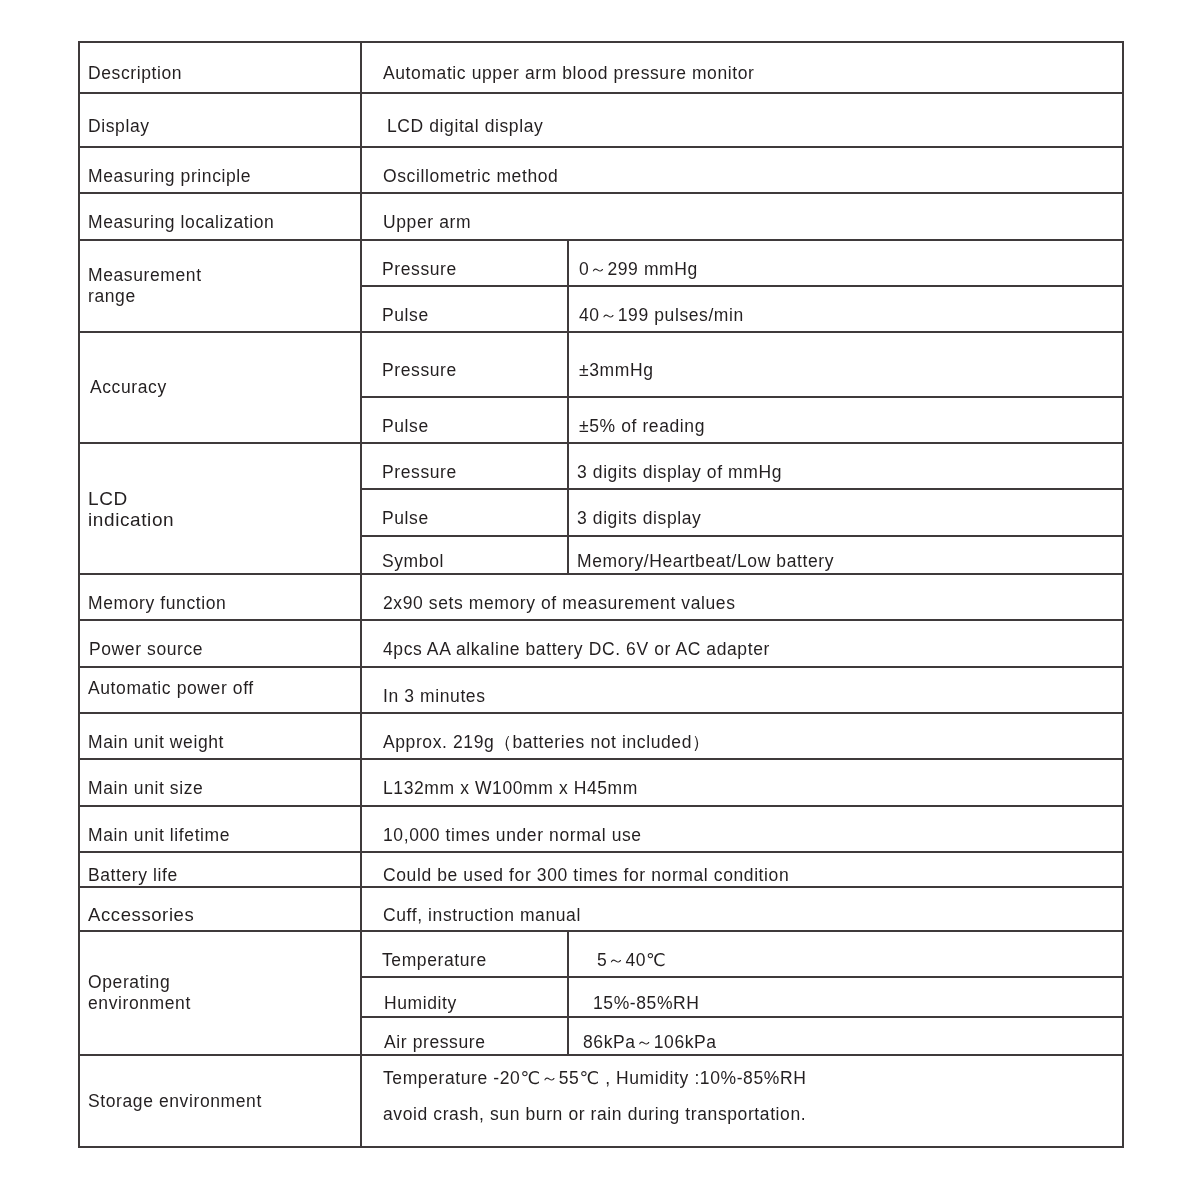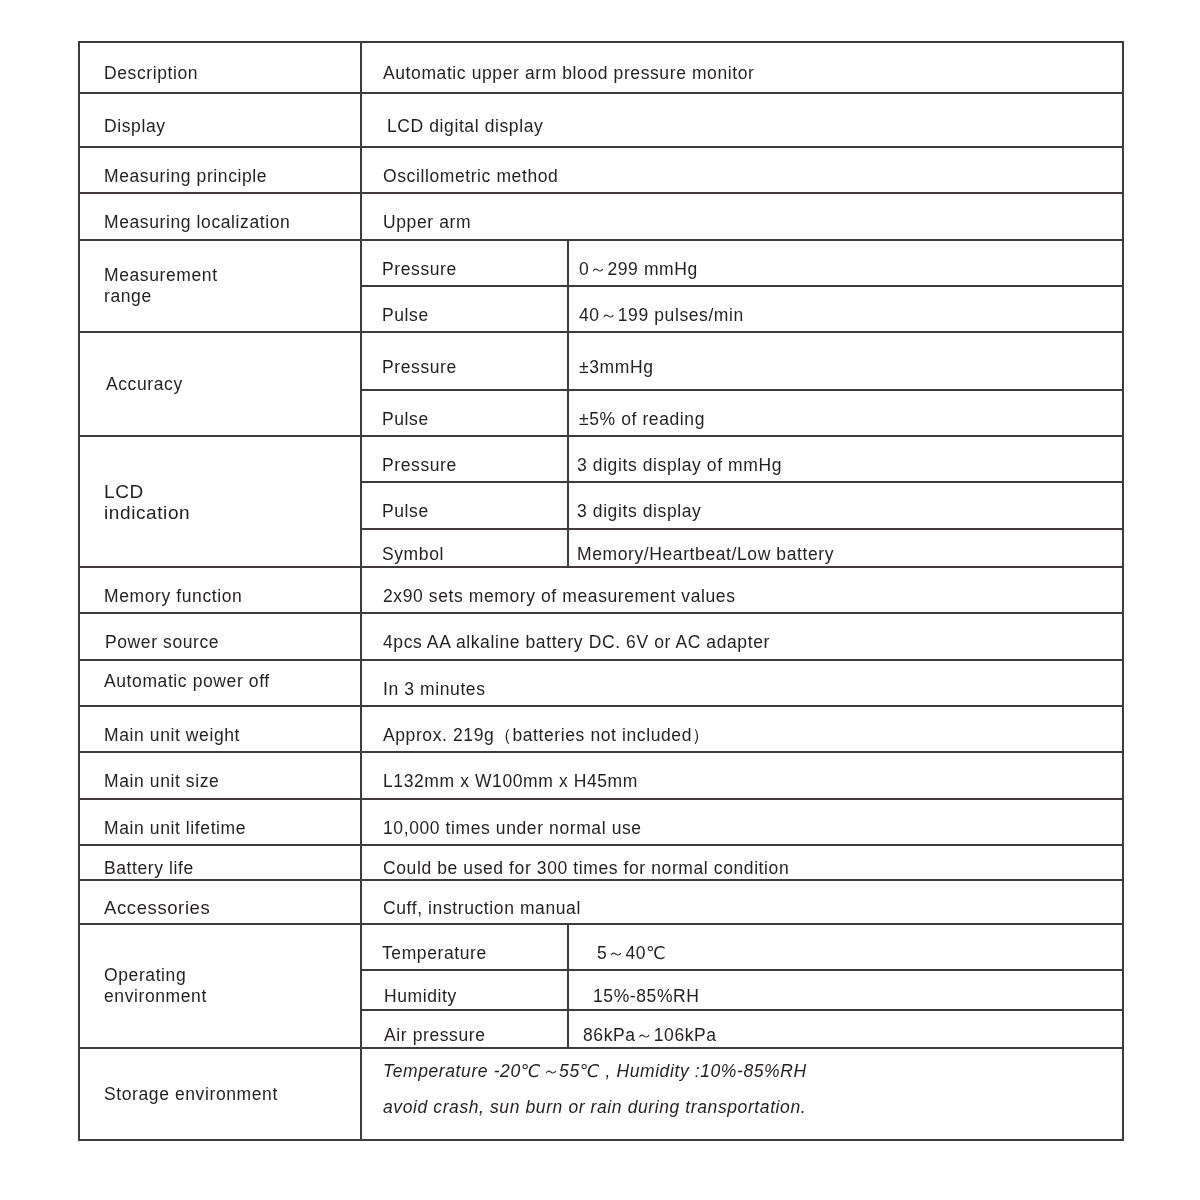--- a/index.html
+++ b/index.html
@@ -10,27 +10,27 @@
     border-collapse: collapse; table-layout: fixed;
   }
   .spec-table td {
     border: 2px solid #3f3a3b;
     font-size: 17.5px;
     letter-spacing: 0.6px;
     padding: 0 0 0 8px;
     vertical-align: middle;
     white-space: nowrap;
   }
-  .spec-table td.lbl { padding-left: 24px; }
+  .spec-table td.lbl { padding-left: 8px; }
   .spec-table td.val { padding-left: 21px; }
   .spec-table td.sub { padding-left: 20px; margin-top: 8px; }
   .spec-table td.subval { padding-left: 10px; }
   .spec-table td .txt { display: inline-block; padding-top: 12px; }
   .spec-table td .ml { display: block; line-height: 21px; }
-  .storage-lines .line { display: block; line-height: 36px; font-style: italic; }
+  .storage-lines .line { display: block; line-height: 36px; }
 </style>
 </head>
 <body>
 
 <table class="spec-table">
   <colgroup>
     <col style="width:282px">
     <col style="width:207px">
     <col style="width:555px">
   </colgroup>
@@ -58,21 +58,21 @@
         <span class="ml">range</span>
       </td>
       <td class="sub"><span class="txt">Pressure</span></td>
       <td class="subval"><span class="txt">0～299 mmHg</span></td>
     </tr>
     <tr style="height:46px">
       <td class="sub"><span class="txt">Pulse</span></td>
       <td class="subval"><span class="txt">40～199 pulses/min</span></td>
     </tr>
 
-    <tr style="height:58px">
+    <tr style="height:65px">
       <td class="lbl" rowspan="2"><span style="padding-left:2px">Accuracy</span></td>
       <td class="sub"><span class="txt">Pressure</span></td>
       <td class="subval"><span class="txt">±3mmHg</span></td>
     </tr>
     <tr style="height:46px">
       <td class="sub"><span class="txt">Pulse</span></td>
       <td class="subval"><span class="txt">±5% of reading</span></td>
     </tr>
 
     <tr style="height:46px">

